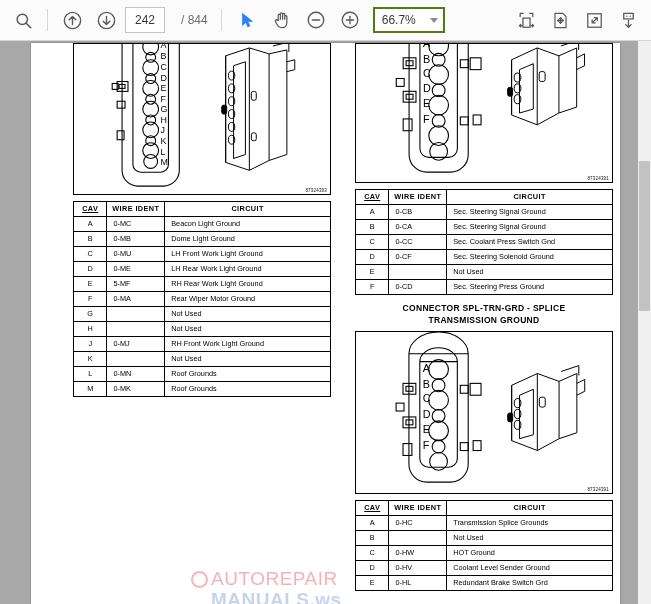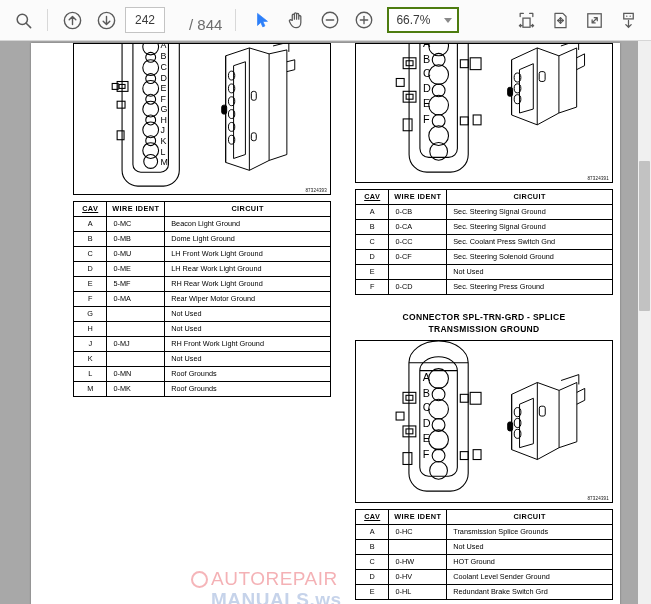--- a/index.html
+++ b/index.html
@@ -21,30 +21,30 @@
     display: flex; align-items: center;
     padding: 0 6px;
   }
   .tb-btn {
     width: 34px; height: 34px;
     display: flex; align-items: center; justify-content: center;
     color: #5a5a5a; flex: 0 0 auto;
   }
   .tb-sep { width: 1px; height: 22px; background: #d8d8d8; margin: 0 7px; flex:0 0 auto; }
   .pagebox {
-    display: flex; align-items: flex-end; flex: 0 0 auto; margin-left: 2px;
+    display: flex; align-items: center; flex: 0 0 auto; margin-left: 2px;
   }
   .page-input {
     width: 40px; height: 26px;
     border: 1px solid #c4c4c4; background: #fff;
     font-size: 12px; color: #3a3a3a; text-align: center;
     font-family: "Liberation Sans", sans-serif;
     padding: 0; outline: none;
   }
-  .page-total { font-size: 15px; color: #6d6d6d; margin-left: 24px; white-space: nowrap; }
+  .page-total { font-size: 12px; color: #6d6d6d; margin-left: 16px; white-space: nowrap; }
   .zoombox {
     display: flex; align-items: center; justify-content: space-between;
     width: 72px; height: 26px; border: 2px solid #4d7c0f; background: #fff;
     padding: 0 5px 0 7px; margin-left: 6px; flex: 0 0 auto;
   }
   .zoom-val { font-size: 12px; color: #3a3a3a; }
   .caret {
     width: 0; height: 0; border-left: 4px solid transparent;
     border-right: 4px solid transparent; border-top: 5px solid #8a8a8a;
   }
@@ -444,21 +444,21 @@
                 <td class="c-circ">Not Used</td>
               </tr>
               <tr>
                 <td class="c-cav">F</td>
                 <td class="c-wire">0-CD</td>
                 <td class="c-circ">Sec. Steering Press Ground</td>
               </tr>
             </tbody>
         </table>
 
-        <div style="margin-top:16px;">
+        <div style="margin-top:7px;">
           <div class="conn-title">CONNECTOR SPL-TRN-GRD - SPLICE</div>
           <div class="conn-title" style="margin-top:-5px;">TRANSMISSION GROUND</div>
         </div>
 
         <div class="fig" style="height:163px;margin-top:2px;">
           <svg width="100%" height="100%" viewBox="0 0 256 163">
             <g fill="none" stroke="#000" stroke-width="1.1">
               <path d="M52 22 H112 V134 a18 18 0 0 1 -18 18 H70 a18 18 0 0 1 -18 -18 Z M52 22 a30 22 0 0 1 60 0"></path>
               <path d="M63 30 H101 V128 a9 9 0 0 1 -9 9 H72 a9 9 0 0 1 -9 -9 Z M63 30 a19 14 0 0 1 38 0"></path>
               <circle cx="82" cy="38" r="10"></circle>

